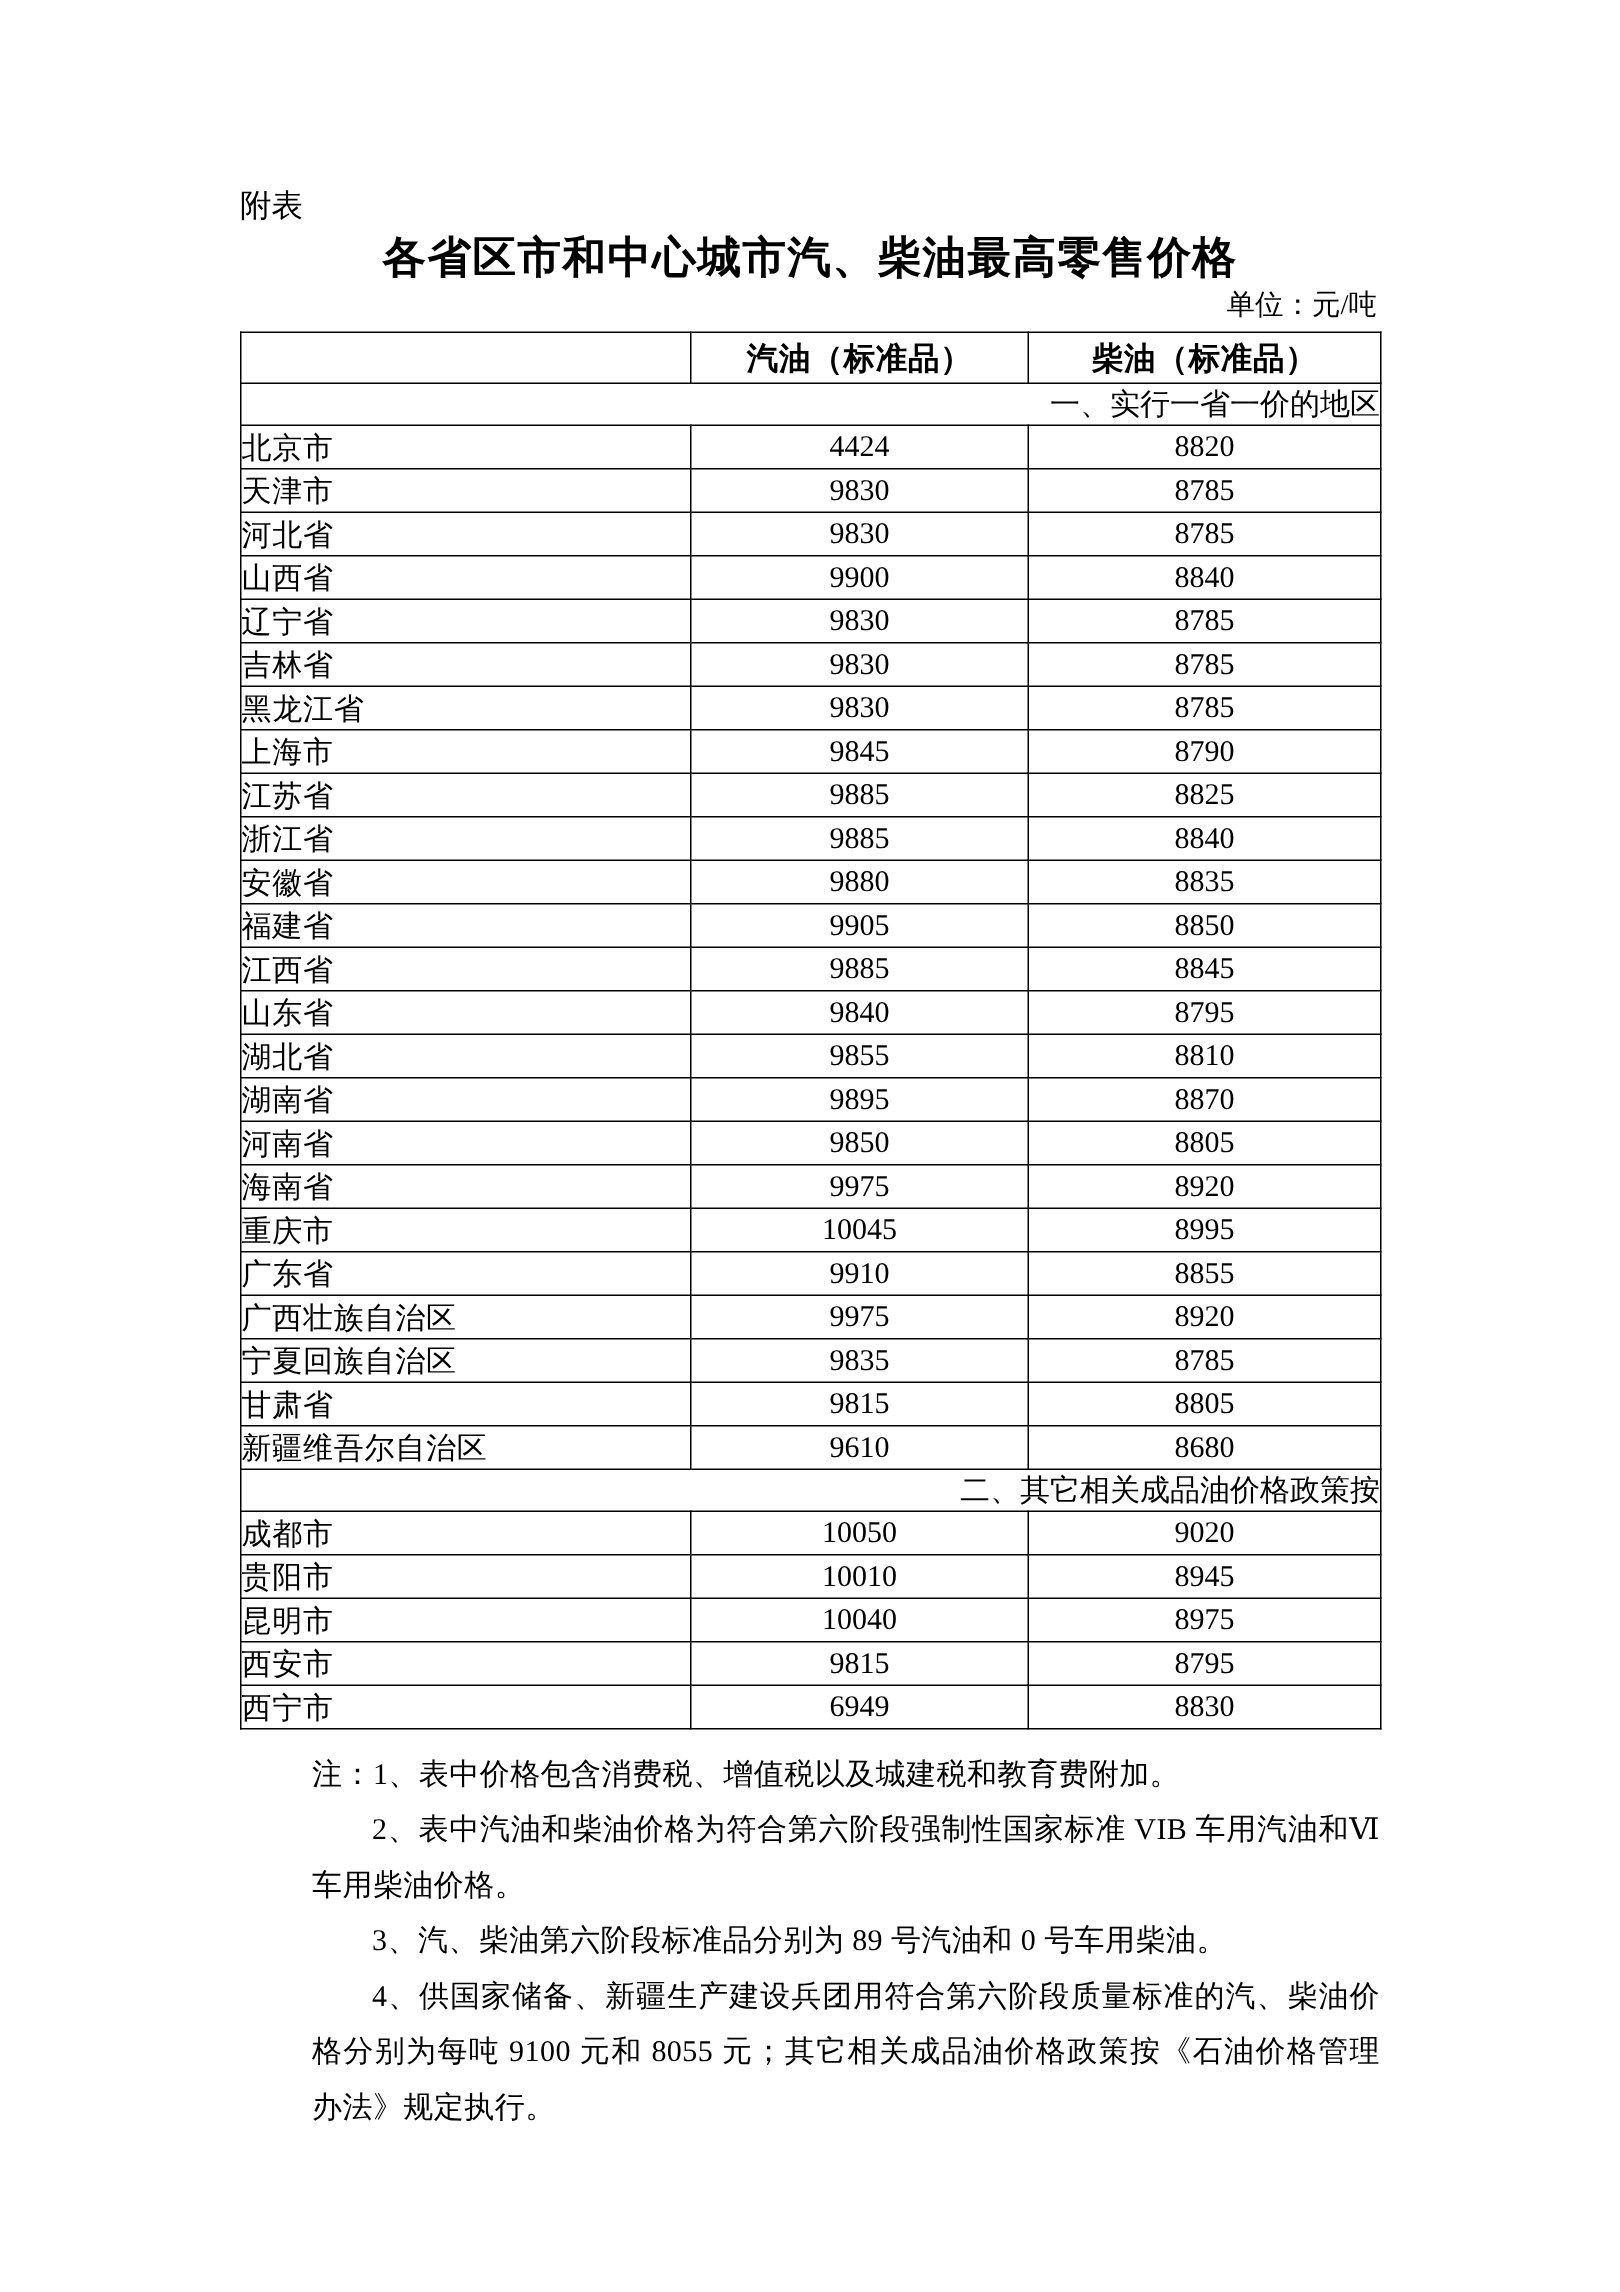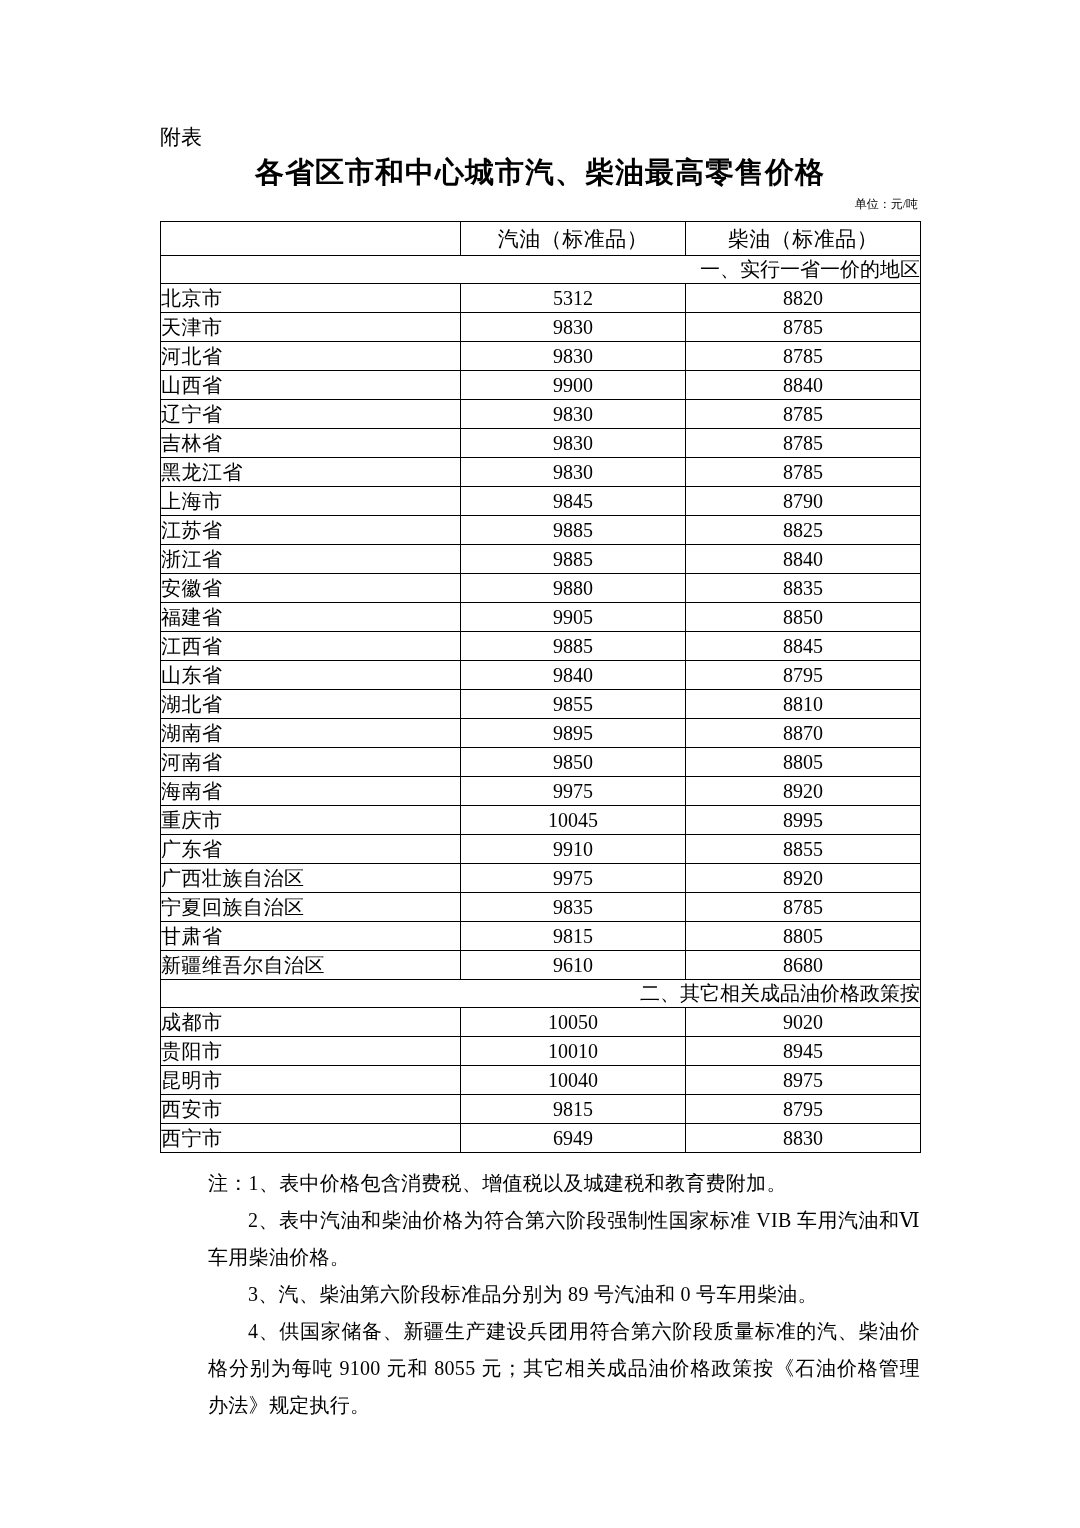--- a/index.html
+++ b/index.html
@@ -27,41 +27,41 @@
     text-align: center;
     font-size: 29px;
     line-height: 28px;
     font-weight: bold;
     font-family: "Liberation Sans", "DejaVu Sans", sans-serif;
     letter-spacing: 1px;
   }
   .unit-label {
     margin-top: 6px;
     text-align: right;
-    font-size: 12px;
+    font-size: 19px;
     line-height: 24px;
     padding-right: 2px;
   }
   table.price-table {
     margin-top: 5px;
     width: 760px;
     border-collapse: collapse;
     table-layout: fixed;
   }
   table.price-table th,
   table.price-table td {
     border: 1px solid #000000;
     padding: 0;
     vertical-align: middle;
     overflow: hidden;
     white-space: nowrap;
   }
   thead th {
     height: 34px;
-    font-weight: normal;
+    font-weight: bold;
     font-size: 21px;
     text-align: center;
     letter-spacing: 0.5px;
   }
   tr.section-row td {
     height: 27px;
     font-size: 20px;
     text-align: right;
     padding-left: 5px;
   }
@@ -112,21 +112,21 @@
         <th>柴油（标准品）</th>
       </tr>
     </thead>
     <tbody id="table-body">
 
     <tr class="section-row">
           <td colspan="3">一、实行一省一价的地区</td>
         </tr>
         <tr class="data-row">
           <td class="region-cell">北京市</td>
-          <td class="num-cell">5312</td>
+          <td class="num-cell">4424</td>
           <td class="num-cell">8820</td>
         </tr>
         <tr class="data-row">
           <td class="region-cell">天津市</td>
           <td class="num-cell">9830</td>
           <td class="num-cell">8785</td>
         </tr>
         <tr class="data-row">
           <td class="region-cell">河北省</td>
           <td class="num-cell">9830</td>

